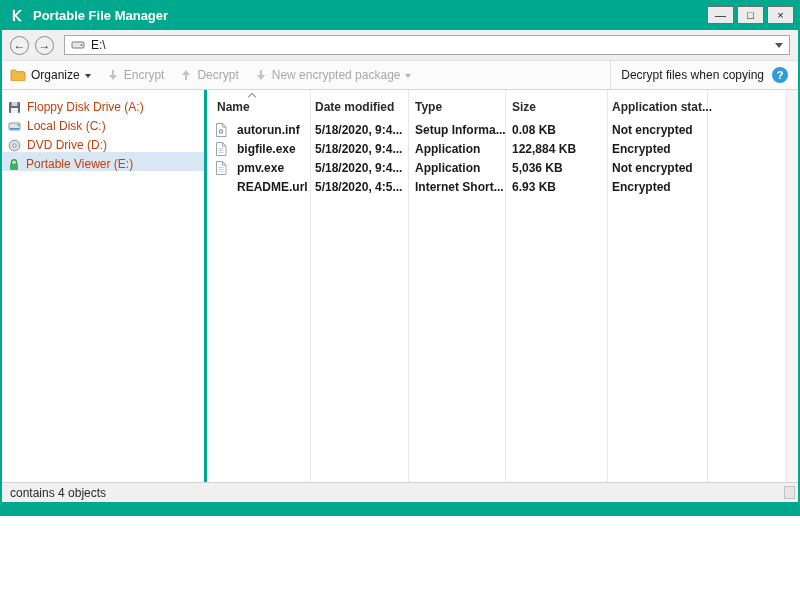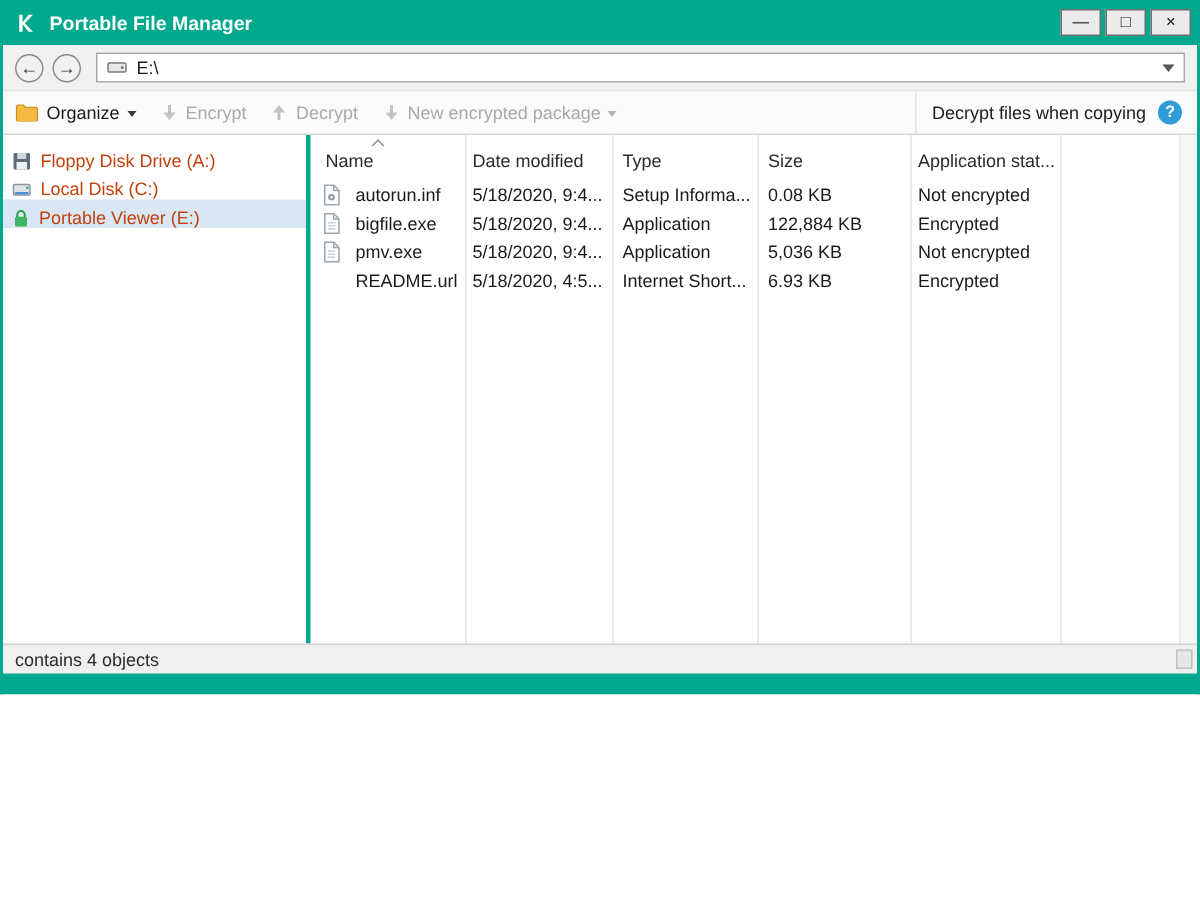--- a/index.html
+++ b/index.html
@@ -1,19 +1,19 @@
 <!DOCTYPE html>
 <html><head>
 <meta charset="utf-8">
 <style>
   * { box-sizing: border-box; margin: 0; padding: 0; }
   html,body { width: 800px; height: 600px; }
   body { font-family: "Liberation Sans", "DejaVu Sans", sans-serif; background: #ffffff; }
 
-  .window { position: relative; width: 800px; height: 463px; background: #fff; overflow: hidden; }
+  .window { position: relative; width: 800px; height: 516px; background: #fff; overflow: hidden; }
 
   
   .titlebar { position: absolute; top: 0; left: 0; right: 0; height: 30px; background: #00a88e;
               display: flex; align-items: center; padding: 0 6px 0 10px; z-index: 10; }
   .title { color: #fff; font-size: 13px; font-weight: bold; margin-left: 8px; flex: 1; }
   .win-btns { display: flex; gap: 3px; }
   .win-btn { width: 27px; height: 18px; background: #ebebeb; border: 1px solid #6f6f6f;
              display: flex; align-items: center; justify-content: center; font-size: 11px;
              line-height: 1; color: #111; cursor: default; }
 
@@ -50,21 +50,21 @@
   
   .main { position: absolute; top: 90px; left: 2px; right: 2px; bottom: 34px; background: #fff; }
   .sidebar { position: absolute; left: 0; top: 0; bottom: 0; width: 202px; padding-top: 5px; background: #fff; }
   .sb-item { height: 19px; display: flex; align-items: flex-end; gap: 6px; padding-left: 6px;
              font-size: 12px; color: #c2410c; }
   .sb-item.selected { background: #d9e6f3; }
   .splitter { position: absolute; left: 202px; width: 3px; top: 0; bottom: 0; background: #00a88e; }
   .scrolltrack { position: absolute; right: 0; width: 12px; top: 0; bottom: 0; background: #f6f6f6;
                  border-left: 1px solid #e8e8e8; }
 
-  .filearea { position: absolute; left: 205px; right: 12px; top: 0; bottom: 0; }
+  .filearea { position: absolute; left: 205px; right: 12px; top: 0; bottom: 0; font-weight: bold; }
   .colline { position: absolute; top: 0; bottom: 0; width: 1px; background: #e8e8e8; }
   .fh-label { position: absolute; top: 10px; font-size: 12px; color: #2a2a2a; white-space: nowrap; }
   .sort-caret { position: absolute; left: 42px; top: 4px; width: 6px; height: 6px;
                 border-left: 1.3px solid #8f8f8f; border-top: 1.3px solid #8f8f8f; transform: rotate(45deg); }
   .rows { position: absolute; left: 0; right: 0; top: 30px; }
   .frow { position: relative; height: 19px; }
   .cell { position: absolute; top: 50%; transform: translateY(-50%); font-size: 12px; color: #1a1a1a; white-space: nowrap; }
   .c-icon { left: 8px; display: flex; align-items: center; }
   .c-name { left: 30px; } .c-date { left: 108px; } .c-type { left: 208px; } .c-size { left: 305px; } .c-enc { left: 405px; }
 
@@ -175,20 +175,29 @@
       <div class="sb-item">
         <span>
           <svg width="13" height="13" viewBox="0 0 13 13">
             <rect x="1" y="3" width="11" height="7" rx="1" fill="#dfe4ea" stroke="#8a94a0"></rect>
             <rect x="2" y="8" width="9" height="1.4" fill="#4a90d9"></rect>
             <circle cx="10.3" cy="5.2" r="0.9" fill="#3cb54a"></circle>
           </svg>
         </span>
         <span>Local Disk (C:)</span>
       </div>
+      <div class="sb-item">
+        <span>
+          <svg width="13" height="13" viewBox="0 0 13 13">
+            <circle cx="6.5" cy="6.5" r="5.4" fill="#d8dde2" stroke="#8a94a0"></circle>
+            <circle cx="6.5" cy="6.5" r="1.6" fill="#fff" stroke="#8a94a0"></circle>
+          </svg>
+        </span>
+        <span>DVD Drive (D:)</span>
+      </div>
       <div class="sb-item selected">
         <span>
           <svg width="12" height="13" viewBox="0 0 12 13">
             <path d="M3.5 6V4.2a2.5 2.5 0 015 0V6" fill="none" stroke="#2e9e4f" stroke-width="1.4"></path>
             <rect x="2" y="5.5" width="8" height="6.5" rx="1" fill="#3cb55e"></rect>
           </svg>
         </span>
         <span>Portable Viewer (E:)</span>
       </div>
     </div>

